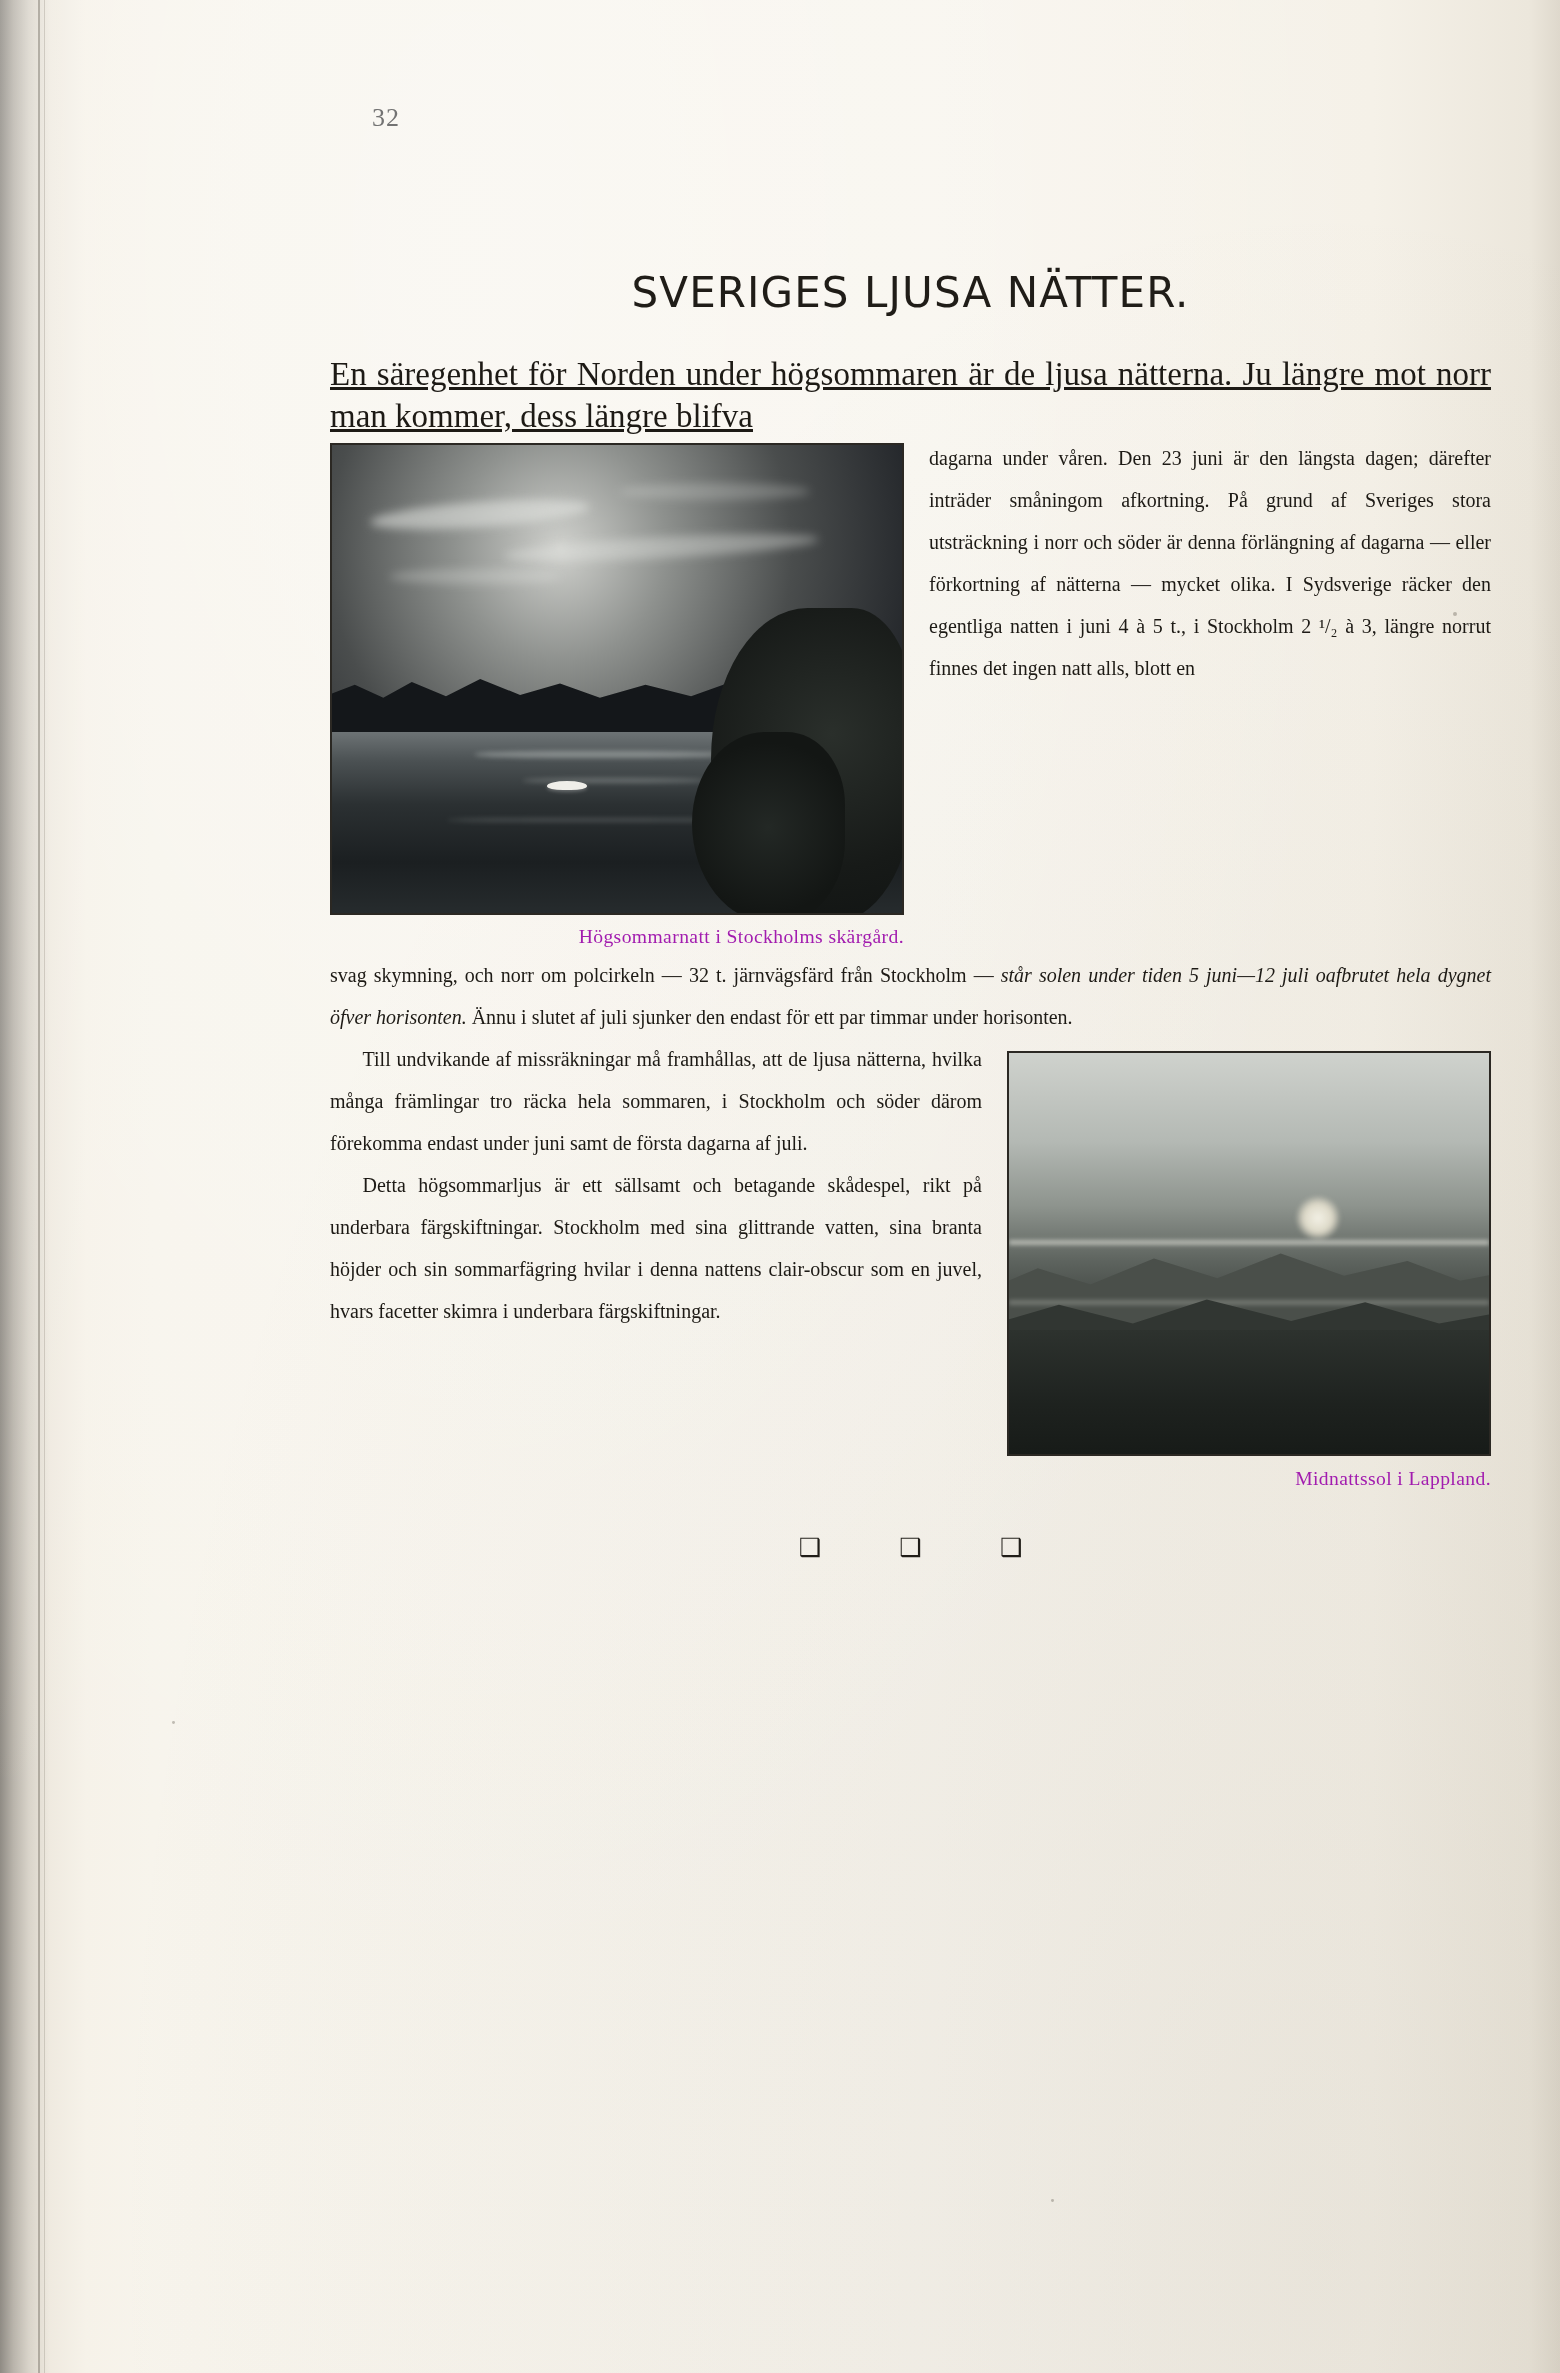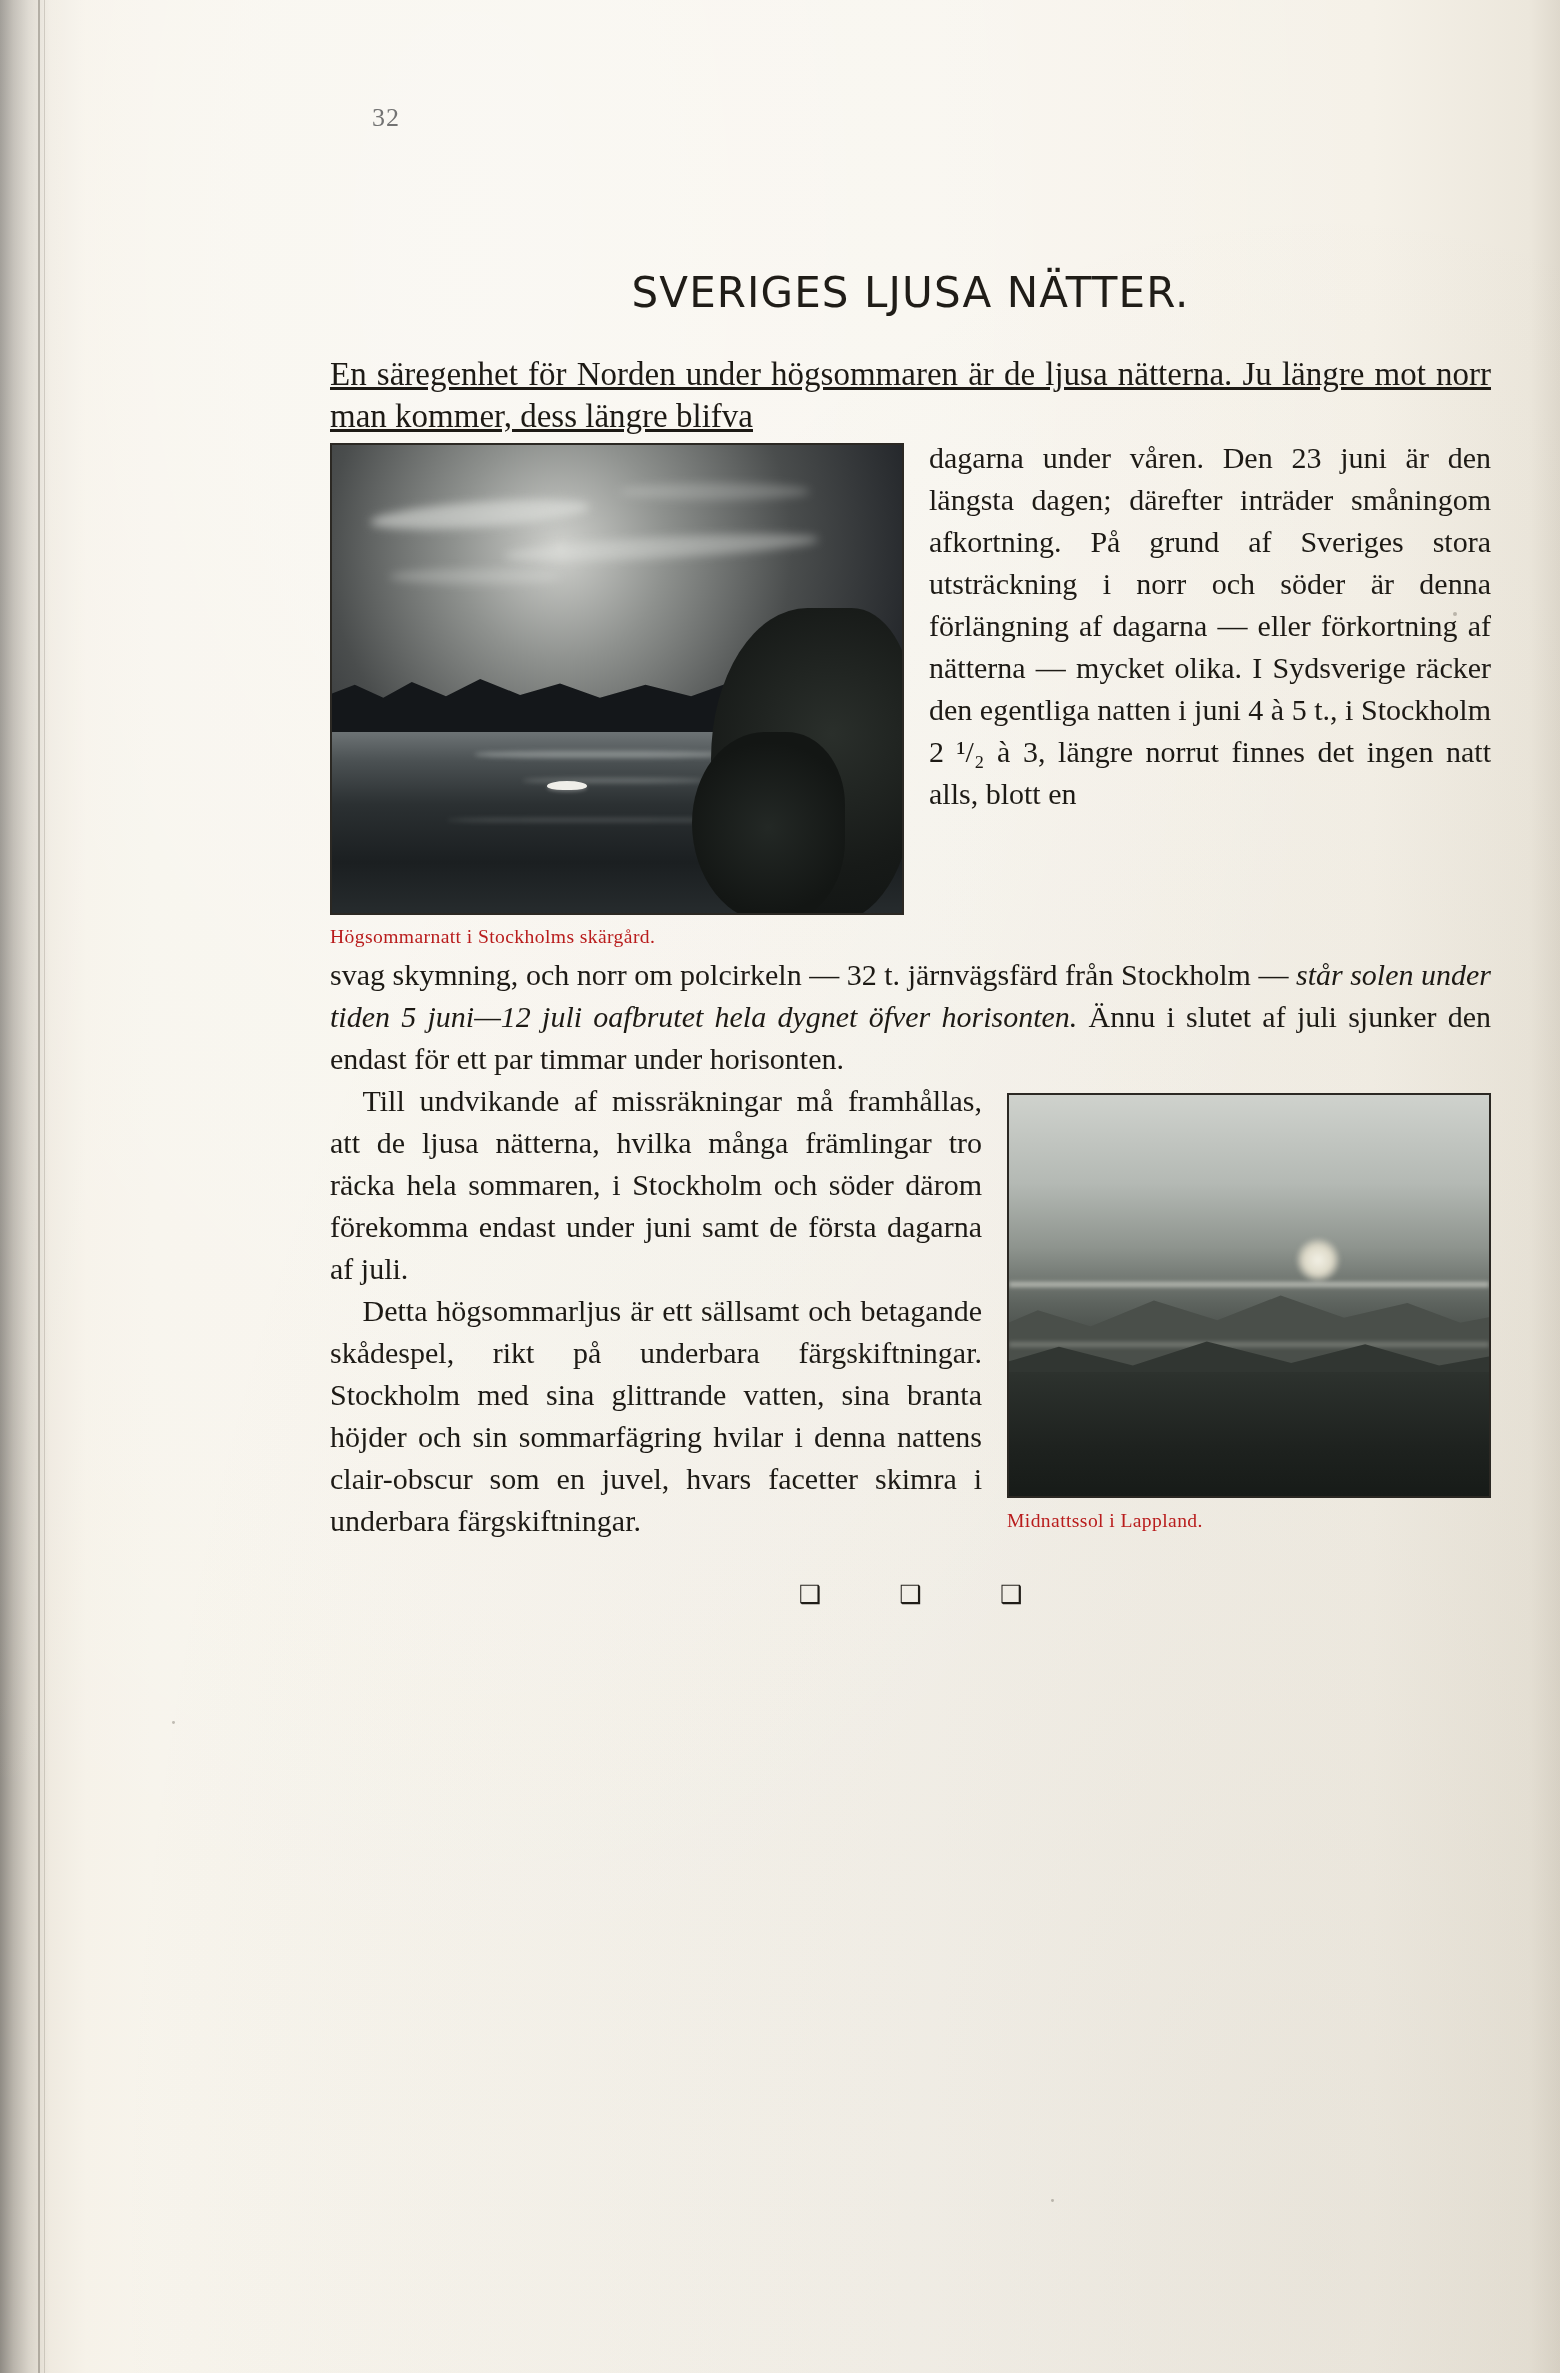--- a/index.html
+++ b/index.html
@@ -165,22 +165,22 @@
   .foliage2 {
     position: absolute;
     right: 57px; top: 287px;
     width: 153px; height: 191px;
     background: radial-gradient(circle at 50% 50%, #232825 0%, #131614 70%);
     border-radius: 50% 40% 45% 55%;
   }
   .caption {
     font-family: "Liberation Serif", serif;
     font-size: 19.6px;
-    text-align: left;
-    color: #b91c1c;
+    text-align: right;
+    color: #a21caf;
     padding-top: 11.5px;
     letter-spacing: 0.4px;
   }
 
   
   .fig-right {
     float: right;
     width: 484px;
     margin: 13.4px 0 5.7px 25px;
   }
@@ -223,21 +223,21 @@
     left: 0; right: 0;
     height: 4.8px;
     background: rgba(240,240,232,0.55);
     filter: blur(1.9px);
   }
   .h1 { top: 187px; }
   .h2 { top: 247px; opacity: .45; }
   .h3 { top: 287px; opacity: .35; }
 
   .body-text {
-    font-size: 30px;
+    font-size: 20px;
     line-height: 42px;
     color: #1d1a15;
     text-align: justify;
     margin: 0;
   }
   .body-text i { font-style: italic; }
 
   .p-indent { text-indent: 32.5px; }
 
   .clearfix::after { content:""; display:block; clear:both; }

